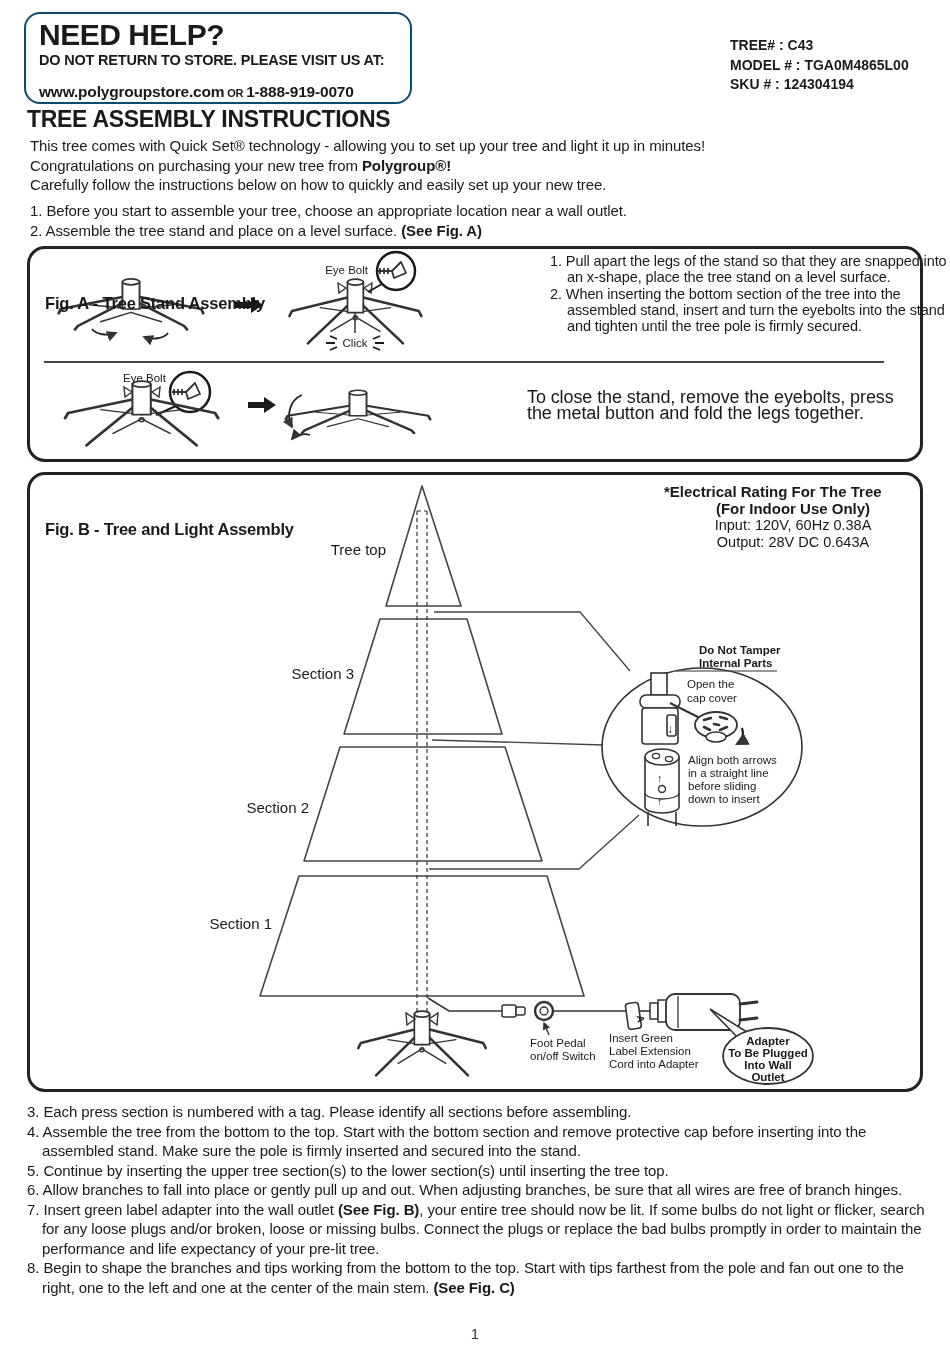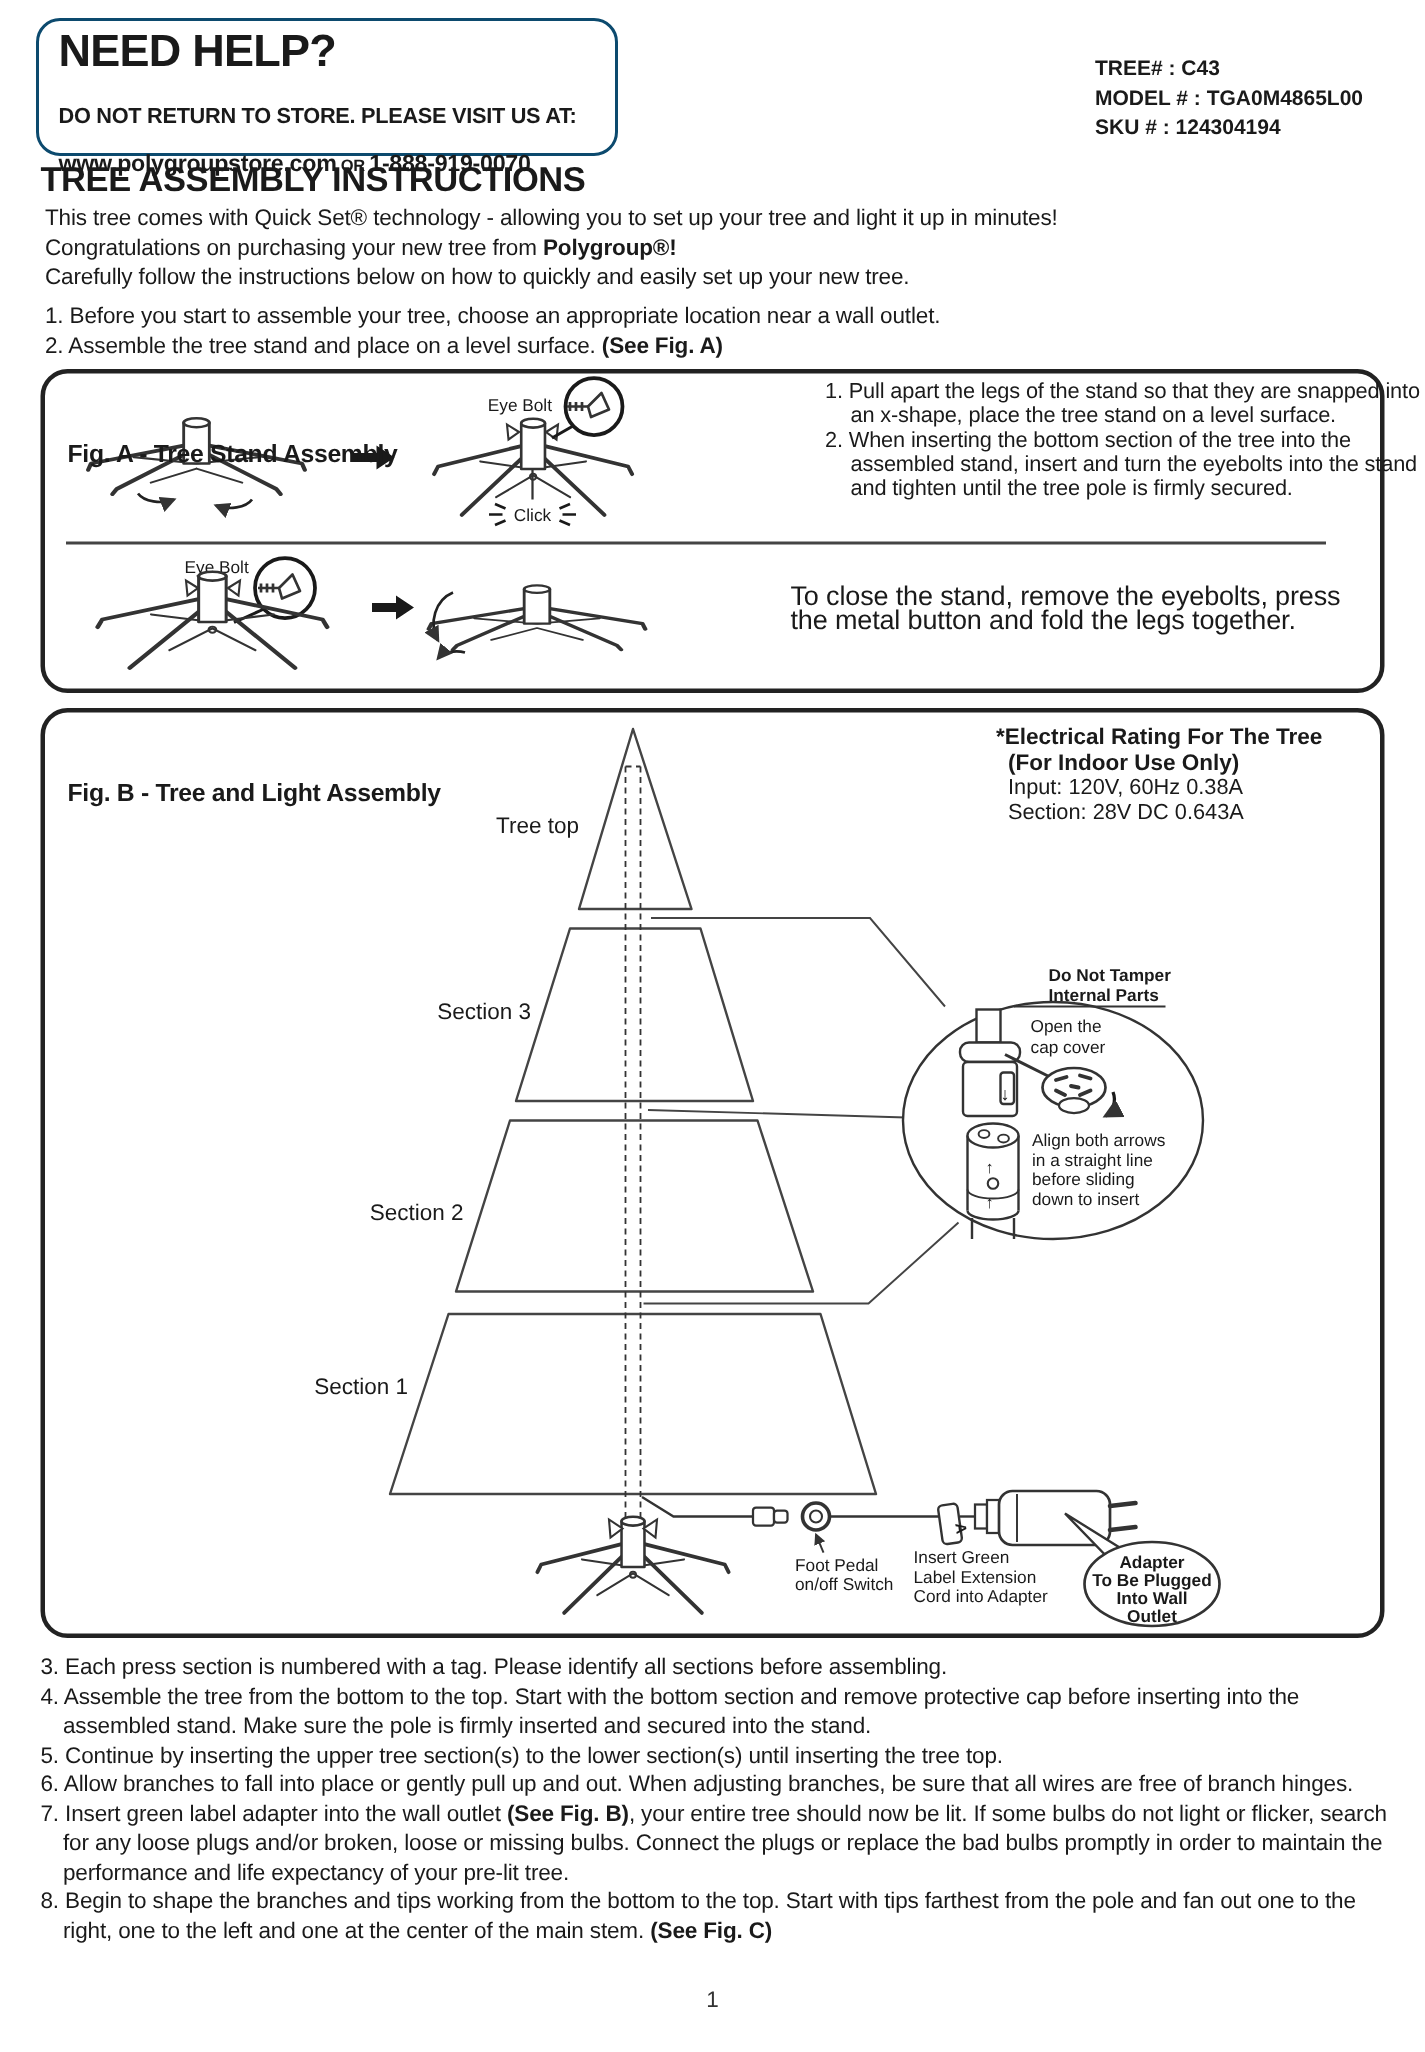--- a/index.html
+++ b/index.html
@@ -3,21 +3,21 @@
 <meta charset="utf-8">
 <style>
   html,body{margin:0;padding:0;background:#fff;}
   .page{position:relative;width:950px;height:1368px;background:#fff;overflow:hidden;
         font-family:"Liberation Sans",sans-serif;color:#1a1a1a;}
 
   
   .help-box{position:absolute;left:24px;top:12px;width:388px;height:92px;border:2px solid #0c4a6e;
             border-radius:16px;box-sizing:border-box;padding:5px 13px 0 13px;background:#fff;}
   .hb-title{font-size:30px;font-weight:800;letter-spacing:-.5px;line-height:32px;}
-  .hb-sub{font-size:14.5px;font-weight:700;margin-top:19px;letter-spacing:-.2px;}
+  .hb-sub{font-size:14.5px;font-weight:700;margin-top:1px;letter-spacing:-.2px;}
   .hb-contact{font-size:15.5px;font-weight:700;margin-top:15px;letter-spacing:-.2px;}
   .hb-or{font-size:11px;font-weight:700;}
   .product-info{position:absolute;left:730px;top:36px;font-size:14px;font-weight:700;line-height:19.5px;}
   .product-info .row span{white-space:pre;}
 
   
   .doc-title{position:absolute;left:27px;top:106px;font-size:23px;font-weight:800;letter-spacing:-.3px;}
   .intro{position:absolute;left:30px;top:136px;width:880px;font-size:15px;line-height:19.6px;letter-spacing:-.1px;}
   .intro b{font-weight:700;}
   .numlist{position:absolute;left:30px;top:201px;width:890px;font-size:15px;line-height:19.6px;letter-spacing:-.1px;}
@@ -28,21 +28,21 @@
   .figbox{position:absolute;border:3px solid #222;border-radius:18px;box-sizing:border-box;background:#fff;}
   .figA{left:27px;top:246px;width:896px;height:216px;}
   .figB{left:27px;top:472px;width:896px;height:620px;}
   .fig-title{position:absolute;left:15px;top:8px;font-size:16.5px;font-weight:800;letter-spacing:-.2px;margin-top:37px;}
   .figA-steps{position:absolute;left:487px;top:5px;width:398px;font-size:14.5px;line-height:15.9px;letter-spacing:-.1px;margin-left:33px;}
   .figA-steps .item{padding-left:17px;text-indent:-17px;margin-bottom:1px;}
   .figA-divider{position:absolute;left:14px;top:112px;width:840px;height:1.5px;background:#444;}
   .figA-close{position:absolute;left:497px;top:140px;width:392px;font-size:18px;line-height:16px;letter-spacing:-.1px;}
   .figB-rating{position:absolute;left:634px;top:9px;width:250px;font-size:14.5px;line-height:16.5px;}
   .figB-rating .b{font-weight:800;font-size:15px;}
-  .figB-rating .ind{padding-left:8px;}
+  .figB-rating .ind{padding-left:8px;text-align:center;}
   .figsvg{position:absolute;left:0;top:0;}
 
   
   .steps{position:absolute;left:27px;top:1102px;width:899px;font-size:15px;line-height:19.5px;letter-spacing:-.1px;}
   .steps .item{padding-left:15px;text-indent:-15px;}
   .steps b{font-weight:700;}
   .pageno{position:absolute;left:0;top:1325px;width:950px;text-align:center;font-size:15px;color:#333;}
 
   
   svg text{font-family:"Liberation Sans",sans-serif;fill:#1a1a1a;}
@@ -272,21 +272,21 @@
           <text class="smb" x="738" y="606" text-anchor="middle">Outlet</text>
         </g>
       </g>
     </svg>
 
     <div class="fig-title">Fig. B - Tree and Light Assembly</div>
     <div class="figB-rating">
       <div class="b">*Electrical Rating For The Tree</div>
       <div class="b ind">(For Indoor Use Only)</div>
       <div class="ind">Input: 120V, 60Hz 0.38A</div>
-      <div class="ind">Section: 28V DC 0.643A</div>
+      <div class="ind">Output: 28V DC 0.643A</div>
     </div>
   </div>
 
   <div class="steps">
     <div class="item"><span>3.</span> <span>Each press section is numbered with a tag. Please identify all sections before assembling.</span><b></b><span></span></div>
     <div class="item"><span>4.</span> <span>Assemble the tree from the bottom to the top. Start with the bottom section and remove protective cap before inserting into the assembled stand. Make sure the pole is firmly inserted and secured into the stand.</span><b></b><span></span></div>
     <div class="item"><span>5.</span> <span>Continue by inserting the upper tree section(s) to the lower section(s) until inserting the tree top.</span><b></b><span></span></div>
     <div class="item"><span>6.</span> <span>Allow branches to fall into place or gently pull up and out. When adjusting branches, be sure that all wires are free of branch hinges.</span><b></b><span></span></div>
     <div class="item"><span>7.</span> <span>Insert green label adapter into the wall outlet </span><b>(See Fig. B)</b><span>, your entire tree should now be lit. If some bulbs do not light or flicker, search for any loose plugs and/or broken, loose or missing bulbs. Connect the plugs or replace the bad bulbs promptly in order to maintain the performance and life expectancy of your pre-lit tree.</span></div>
     <div class="item"><span>8.</span> <span>Begin to shape the branches and tips working from the bottom to the top. Start with tips farthest from the pole and fan out one to the right, one to the left and one at the center of the main stem. </span><b>(See Fig. C)</b><span></span></div>

